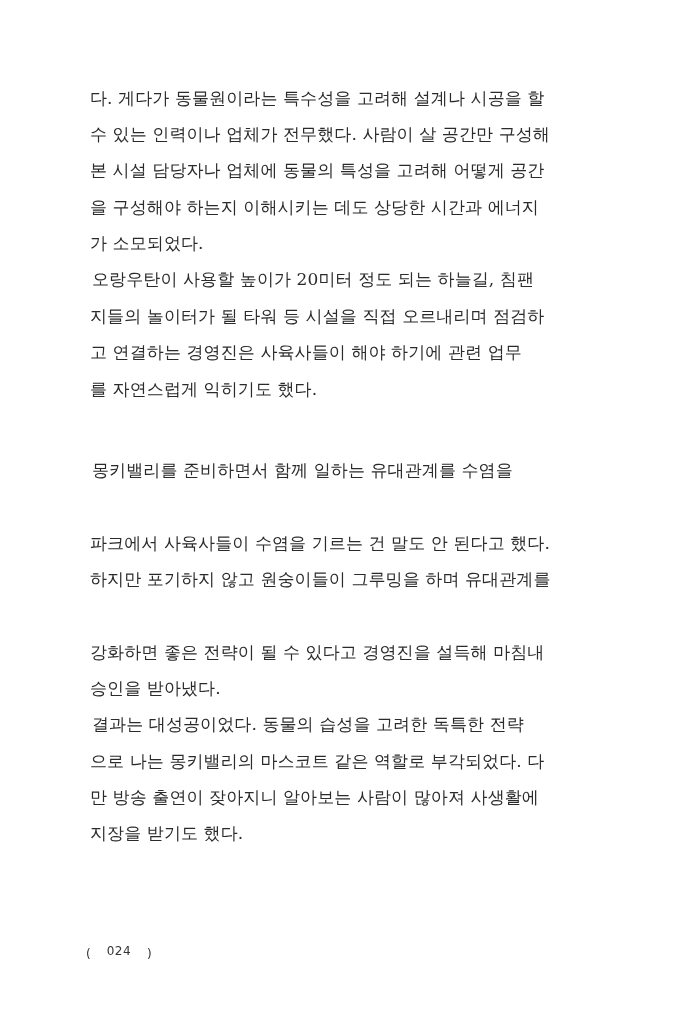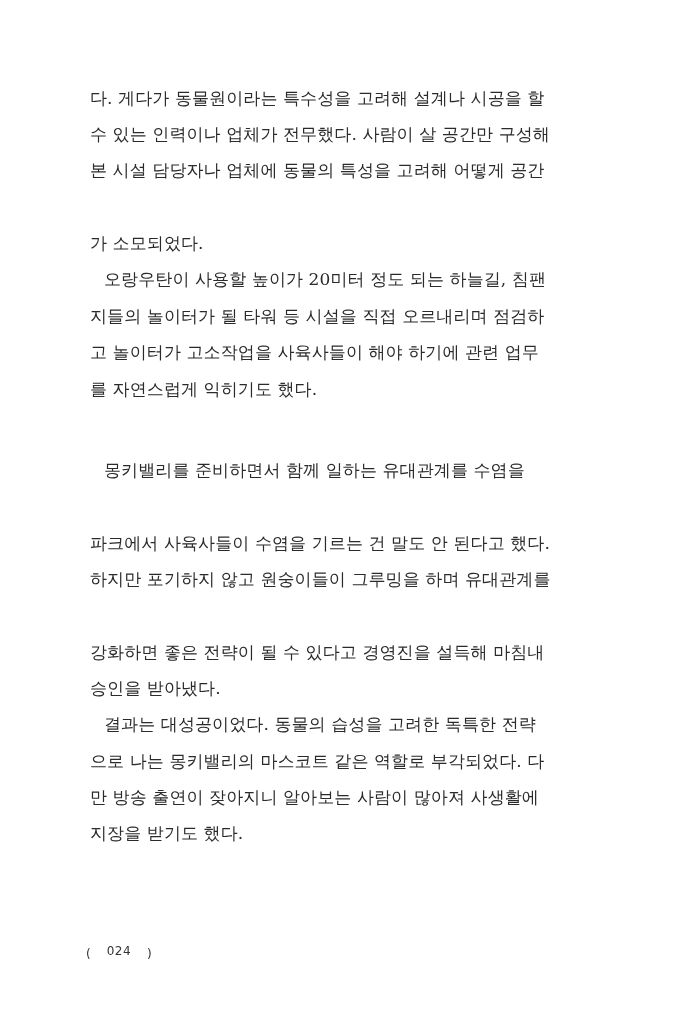--- a/index.html
+++ b/index.html
@@ -22,21 +22,21 @@
   }
   .line {
     position: absolute;
     left: 90px;
     width: 450px;
     font-size: 17px;
     line-height: 24px;
     white-space: nowrap;
     letter-spacing: 0.1px;
   }
-  .line.indent { left: 104px; width: 430px; }
+  .line.indent { left: 92px; width: 430px; }
   .folio {
     position: absolute;
     left: 86px;
     top: 944px;
     font-family: "DejaVu Sans", "Liberation Sans", sans-serif;
     font-size: 12px;
     color: #333333;
     display: flex;
     align-items: center;
   }
@@ -44,25 +44,26 @@
   .folio .num { display: inline-block; margin: 0 16px 6px 16px; letter-spacing: 0.5px; }
 </style>
 </head>
 <body>
 
 <div class="page">
 
   <div class="line" style="top:86px">다. 게다가 동물원이라는 특수성을 고려해 설계나 시공을 할</div>
   <div class="line" style="top:122px">수 있는 인력이나 업체가 전무했다. 사람이 살 공간만 구성해</div>
   <div class="line" style="top:158px">본 시설 담당자나 업체에 동물의 특성을 고려해 어떻게 공간</div>
+  <div class="line" style="top:195px">을 구성해야 하는지 이해시키는 데도 상당한 시간과 에너지</div>
   <div class="line" style="top:231px">가 소모되었다.</div>
 
   <div class="line indent" style="top:267px">오랑우탄이 사용할 높이가 20미터 정도 되는 하늘길, 침팬</div>
   <div class="line" style="top:304px">지들의 놀이터가 될 타워 등 시설을 직접 오르내리며 점검하</div>
-  <div class="line" style="top:340px">고 놀이터가 고소작업을 사육사들이 해야 하기에 관련 업무</div>
+  <div class="line" style="top:340px">고 연결하는 경영진은 사육사들이 해야 하기에 관련 업무</div>
   <div class="line" style="top:377px">를 자연스럽게 익히기도 했다.</div>
 
   <div class="line indent" style="top:458px">몽키밸리를 준비하면서 함께 일하는 유대관계를 수염을</div>
   <div class="line" style="top:531px">파크에서 사육사들이 수염을 기르는 건 말도 안 된다고 했다.</div>
   <div class="line" style="top:567px">하지만 포기하지 않고 원숭이들이 그루밍을 하며 유대관계를</div>
   <div class="line" style="top:640px">강화하면 좋은 전략이 될 수 있다고 경영진을 설득해 마침내</div>
   <div class="line" style="top:676px">승인을 받아냈다.</div>
 
   <div class="line" style="top:749px">으로 나는 몽키밸리의 마스코트 같은 역할로 부각되었다. 다</div>
   <div class="line indent" style="top:712px">결과는 대성공이었다. 동물의 습성을 고려한 독특한 전략</div>

